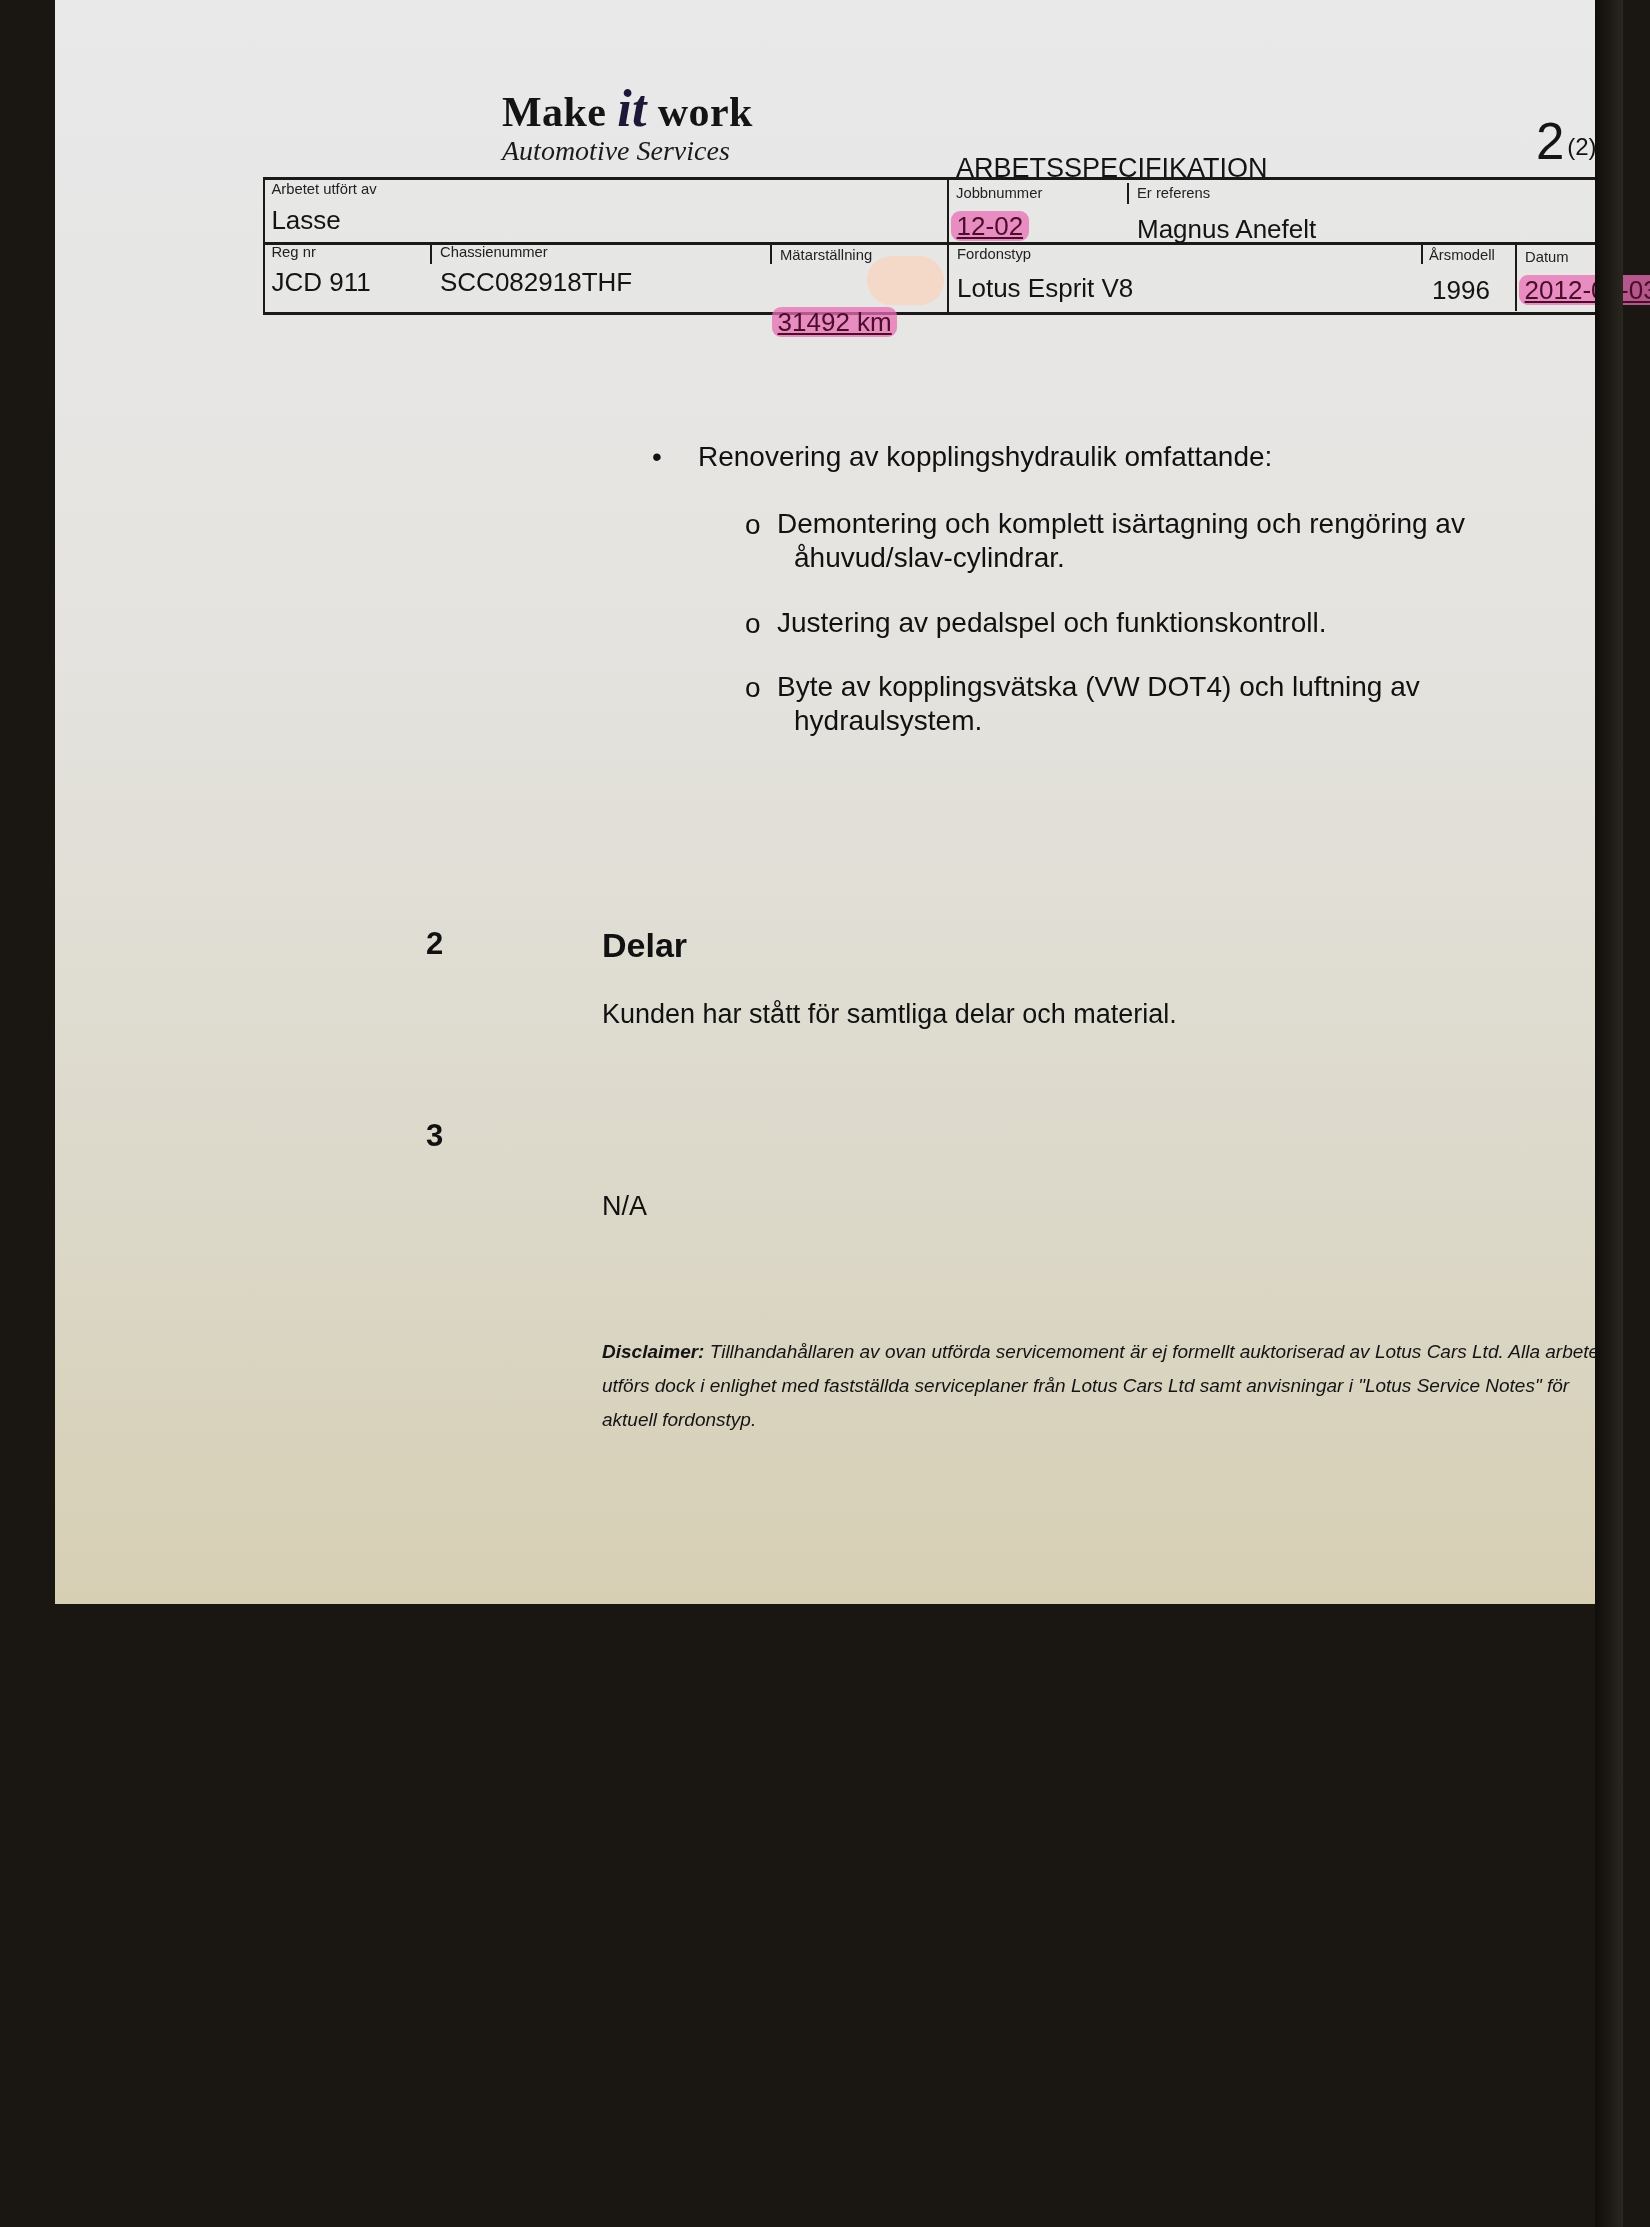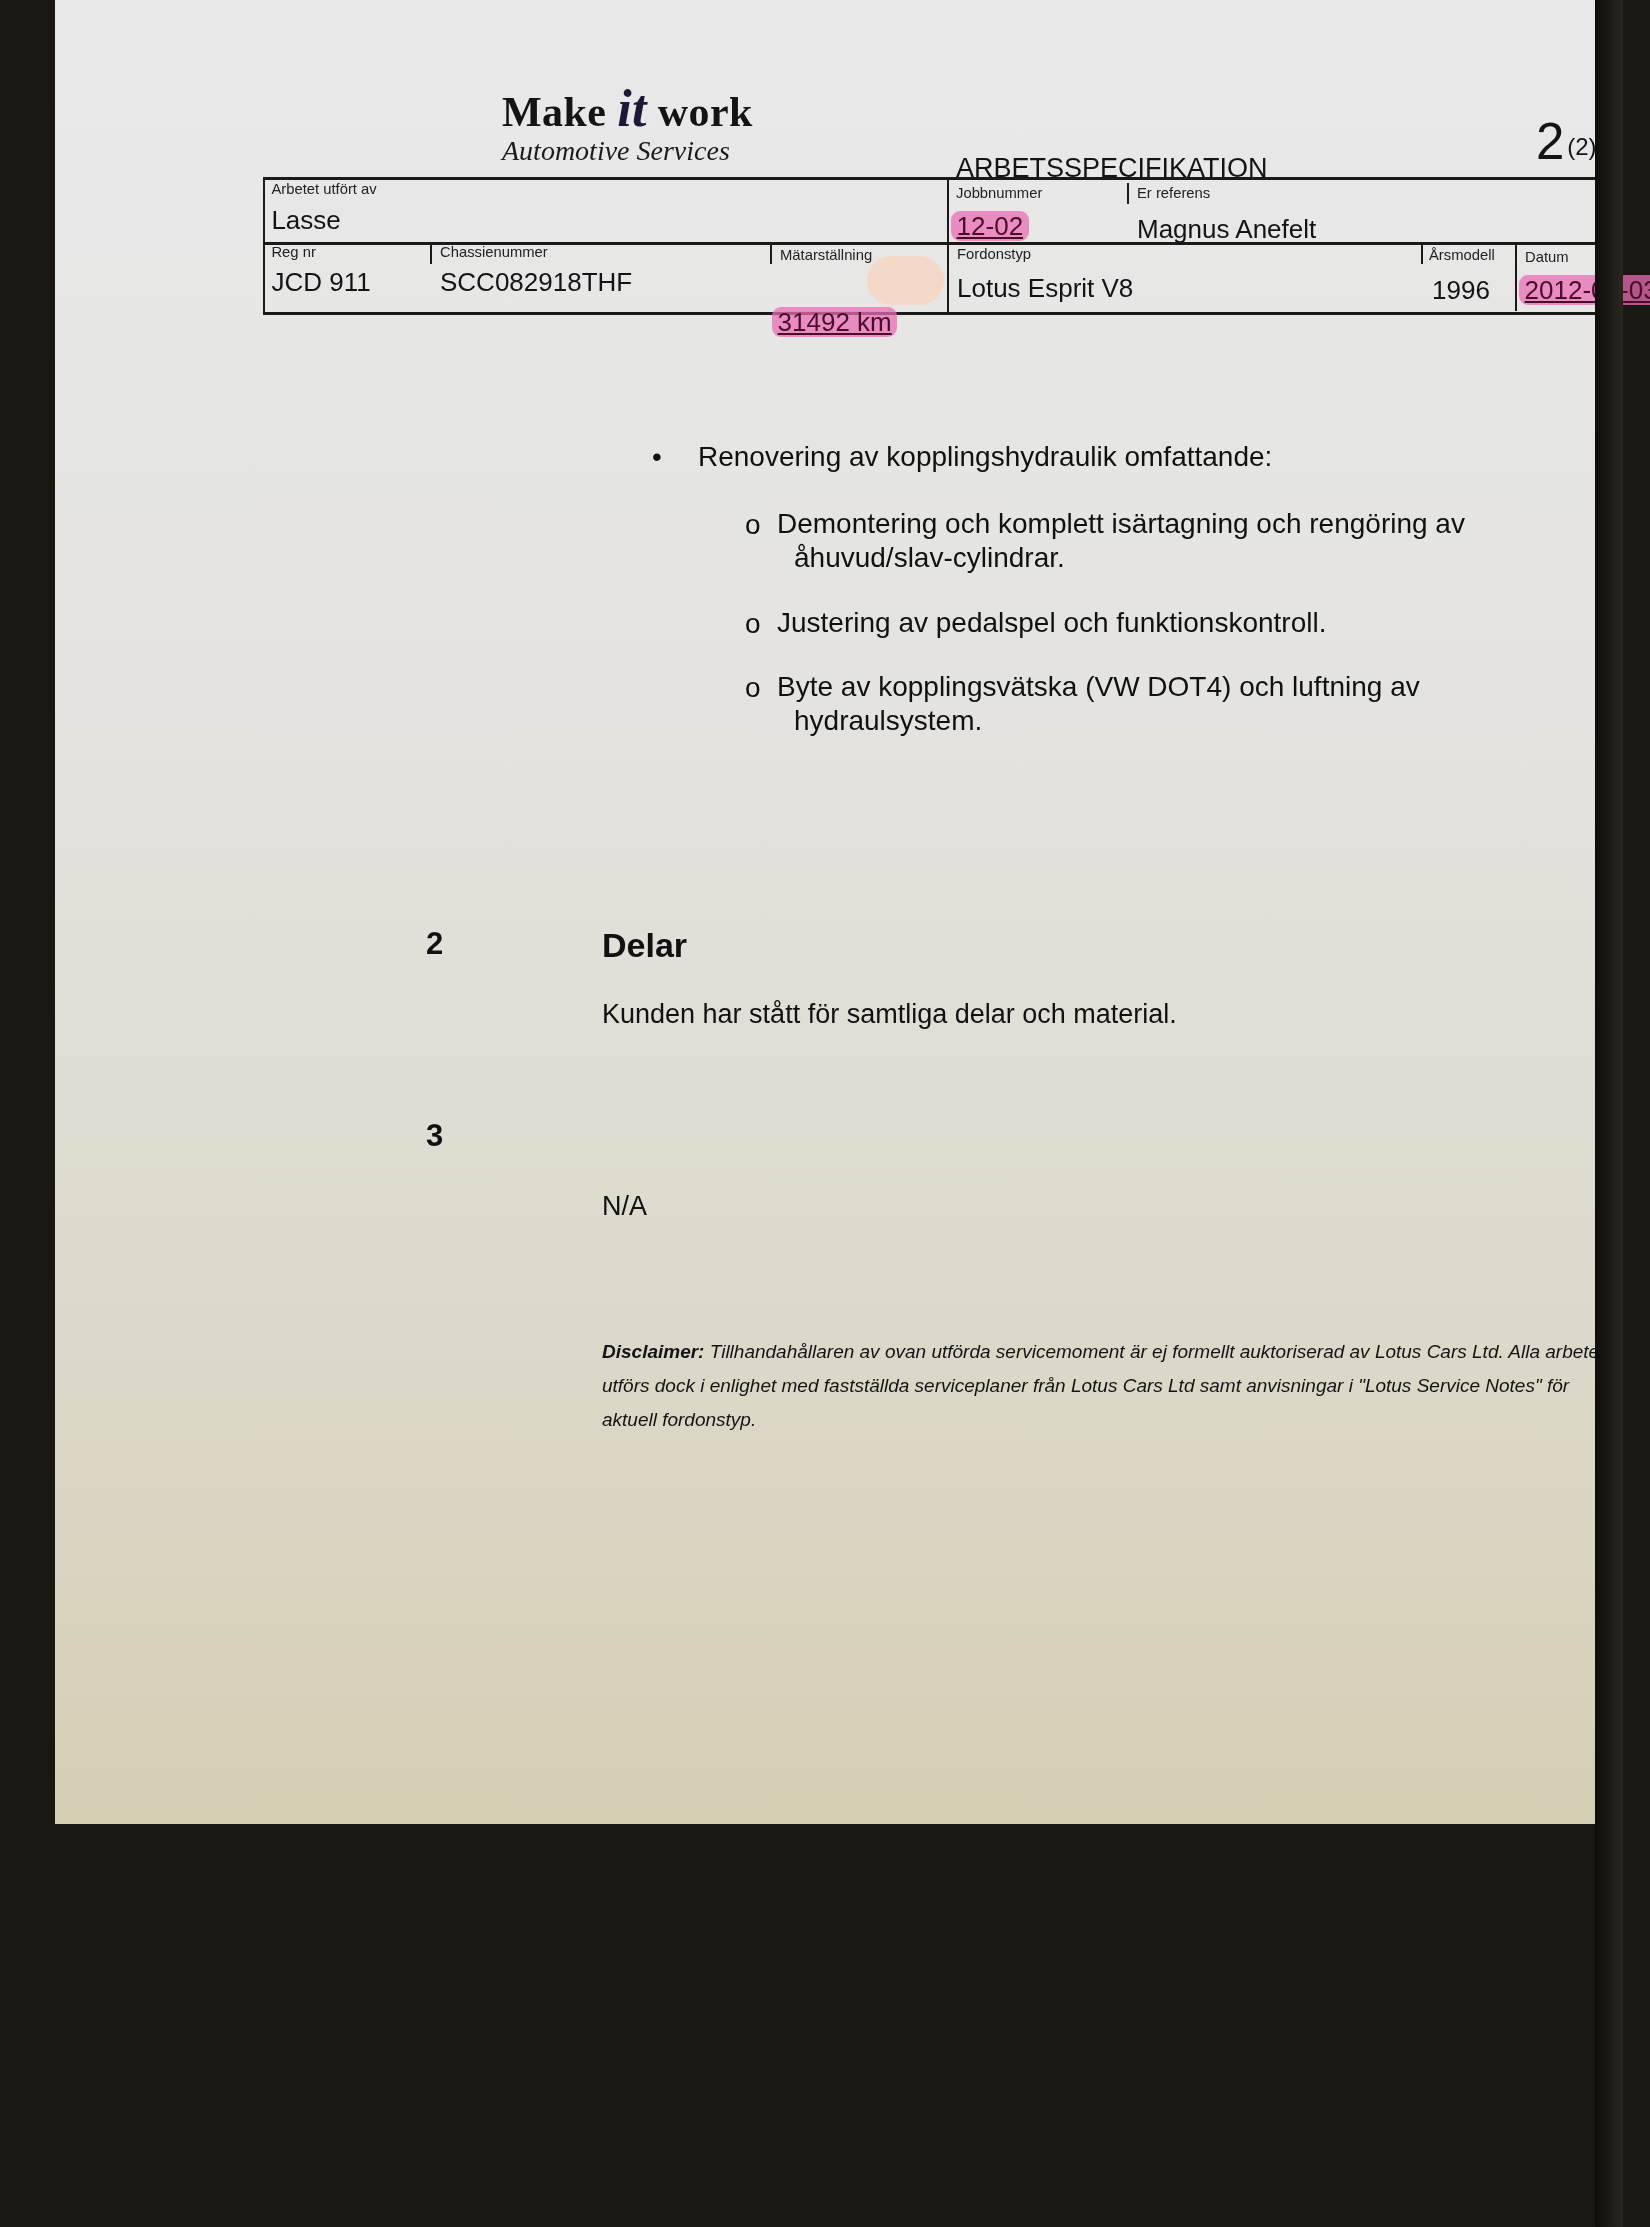--- a/index.html
+++ b/index.html
@@ -4,21 +4,21 @@
 <style>
   html, body { margin: 0; padding: 0; }
   body {
     width: 1650px; height: 2227px; overflow: hidden;
     background: #1a1712;
     position: relative;
     font-family: "Liberation Sans", sans-serif;
     color: #111;
   }
   .paper {
-    position: absolute; left: 55px; top: 0; width: 1568px; height: 1824px;
+    position: absolute; left: 55px; top: 0; width: 1568px; height: 1604px;
     background: linear-gradient(180deg, #e9e9ea 0%, #e4e3df 40%, #dcd8c9 75%, #d6cfb4 100%);
   }
   .paper-shadow-right {
     position: absolute; right: 0; top: 0; width: 28px; height: 2227px;
     background: linear-gradient(90deg, #0f0d0a, #2a2620);
   }
   .logo-title {
     position: absolute; left: 447px; top: 79px;
     font-family: "Liberation Serif", serif; font-weight: bold; font-size: 42px;
     color: #141414; letter-spacing: 0.4px;

